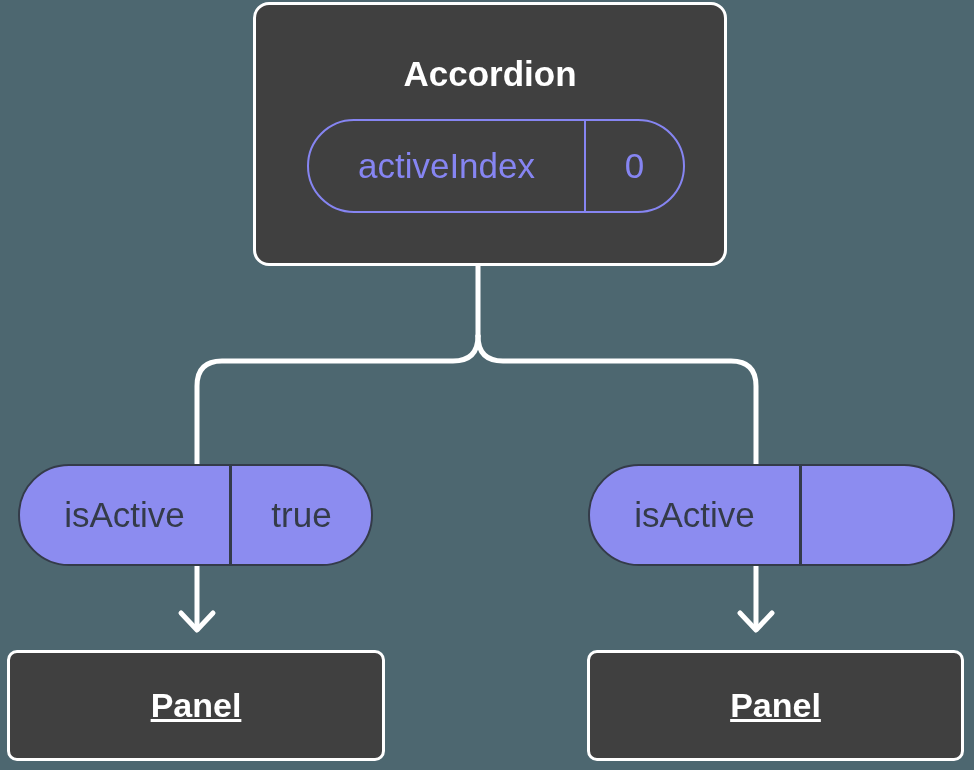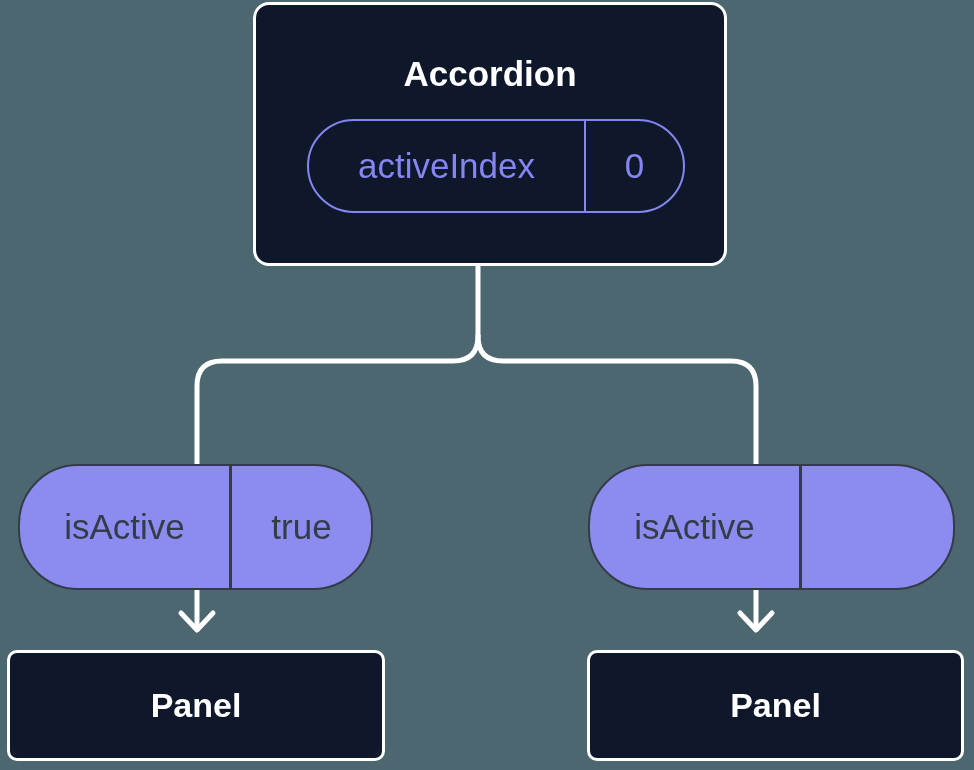--- a/index.html
+++ b/index.html
@@ -12,21 +12,21 @@
     overflow: hidden;
     font-family: "Liberation Sans", "DejaVu Sans", sans-serif;
   }
   #connector-svg {
     position: absolute;
     inset: 0;
     z-index: 0;
   }
   .node {
     position: absolute;
-    background: #0f172a;
+    background: #404040;
     border: 3px solid #FFFFFF;
     z-index: 1;
   }
   .accordion-node {
     left: 253px; top: 2px;
     width: 474px; height: 264px;
     border-radius: 16px;
   }
   .node-title {
     margin-top: 49px;
@@ -51,21 +51,21 @@
     width: 277px;
     border-right: 2.5px solid #8685F2;
     display: flex; align-items: center; justify-content: center;
   }
   .state-pill .seg-value {
     flex: 1;
     display: flex; align-items: center; justify-content: center;
   }
   .prop-pill {
     position: absolute;
-    height: 126px;
+    height: 102px;
     background: #8C8CF0;
     border: 2px solid #343B49;
     border-radius: 60px;
     display: flex;
     color: #343B49;
     font-size: 35px;
     font-weight: 400;
     z-index: 1;
   }
   .prop-pill-left  { left: 18px;  top: 464px; width: 355px; }
@@ -78,20 +78,21 @@
   .prop-pill .seg-value {
     flex: 1;
     display: flex; align-items: center; justify-content: center;
   }
   .panel-node {
     border-radius: 10px;
     display: flex; align-items: center; justify-content: center;
     color: #FFFFFF;
     font-size: 34px;
     font-weight: 600;
+    text-decoration: underline;
   }
   .panel-node-left  { left: 7px;   top: 650px; width: 378px; height: 111px; }
   .panel-node-right { left: 587px; top: 650px; width: 377px; height: 111px; }
 </style>
 </head>
 <body>
 
 <div id="canvas">
 
   <svg id="connector-svg" width="974" height="770" viewBox="0 0 974 770">

